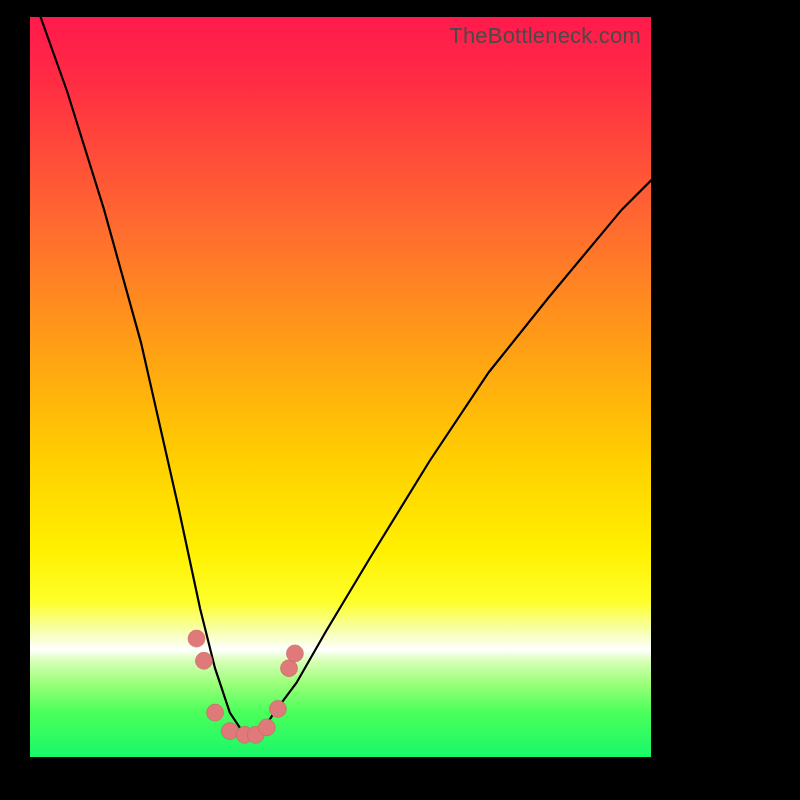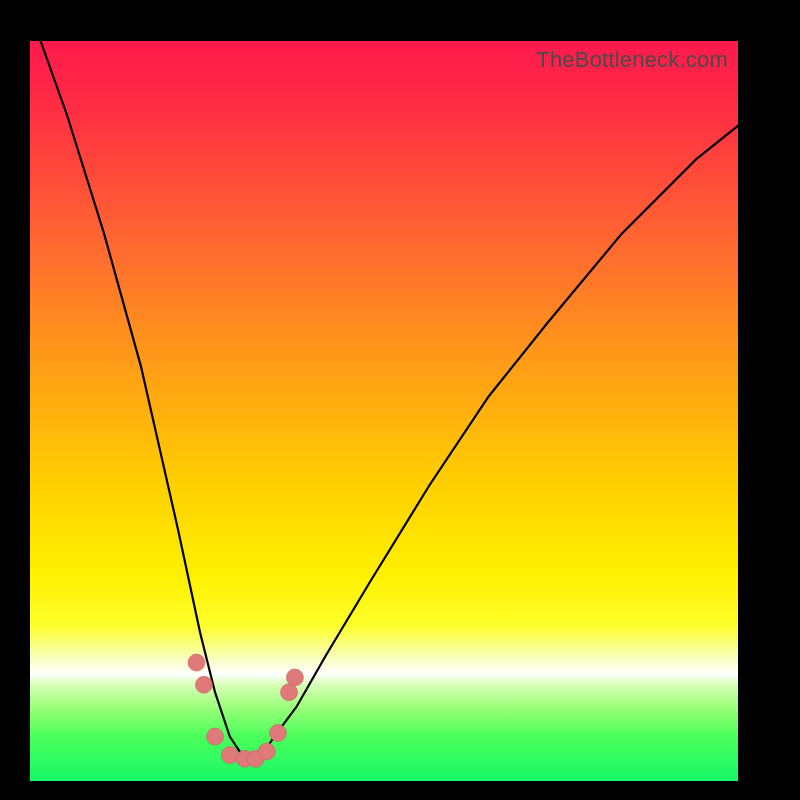--- a/index.html
+++ b/index.html
@@ -15,42 +15,43 @@
     position: absolute;
     left: 0;
     top: 0;
     width: 800px;
     height: 800px;
     background: #000;
   }
   .plot {
     position: absolute;
     left: 30px;
-    top: 41px;
-    width: 708px;
+    top: 17px;
+    width: 612px;
     height: 740px;
     
     background: linear-gradient(
       to bottom,
       #ff1a4d 0%,
       #ff2a44 8%,
       #ff4a3a 18%,
       #ff6a30 28%,
       #ff8a20 38%,
       #ffaa10 48%,
       #ffd000 60%,
       #fff000 72%,
       #feff2a 79%,
       #f7ffb0 83%,
       #ffffff 85.5%,
       #d8ffb8 87%,
       #9cff7a 90%,
       #4aff5a 94%,
       #18f86a 100%
     );
+    padding-left: 9px;
   }
   .attribution {
     position: absolute;
     top: 6px;
     right: 10px;
     color: #4a4a4a;
     font-size: 22px;
     font-weight: 500;
     letter-spacing: 0.2px;
   }

